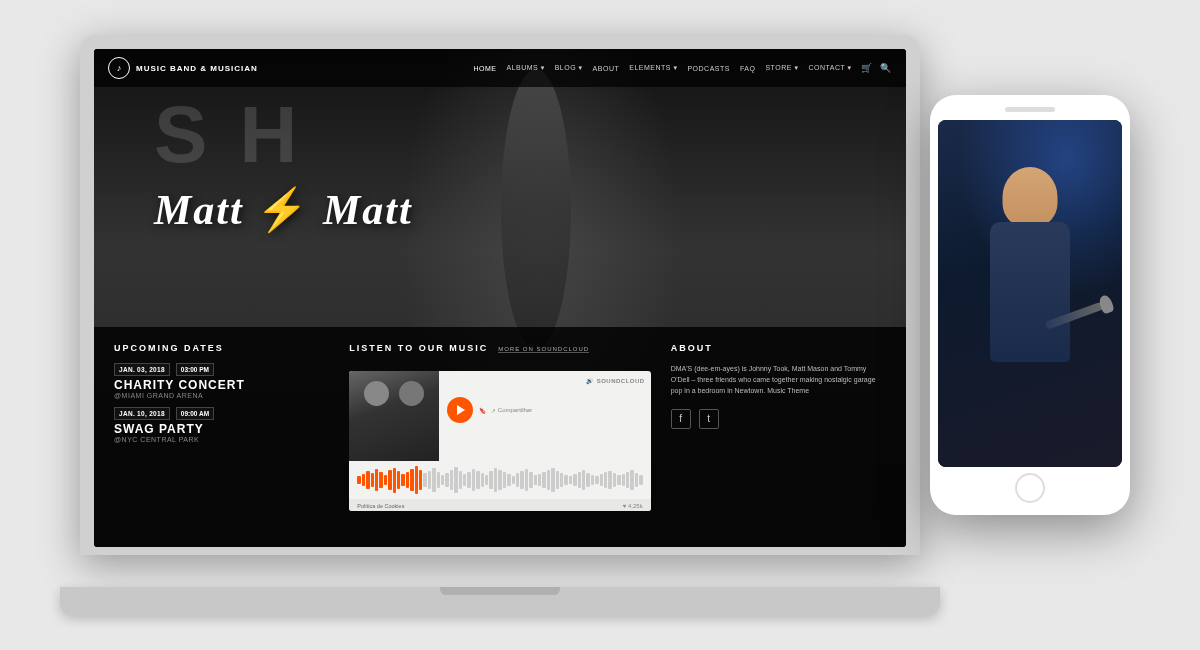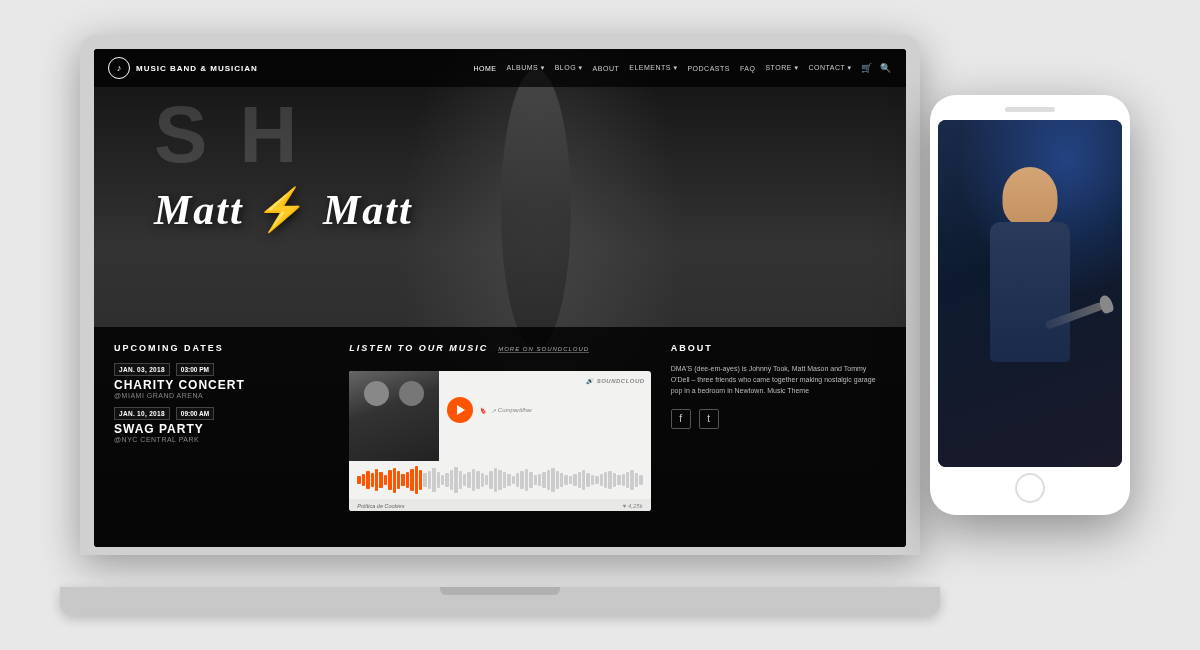--- a/index.html
+++ b/index.html
@@ -271,21 +271,20 @@
       color: #888;
       font-size: 7px;
       letter-spacing: 0.5px;
       text-transform: uppercase;
     }
 
     
     .listen {
       flex: 1.4;
       min-width: 0;
-      font-style: italic;
     }
     .listen-header {
       display: flex;
       align-items: baseline;
       gap: 10px;
       margin-bottom: 8px;
     }
     .soundcloud-link {
       color: #aaa;
       font-size: 6px;

